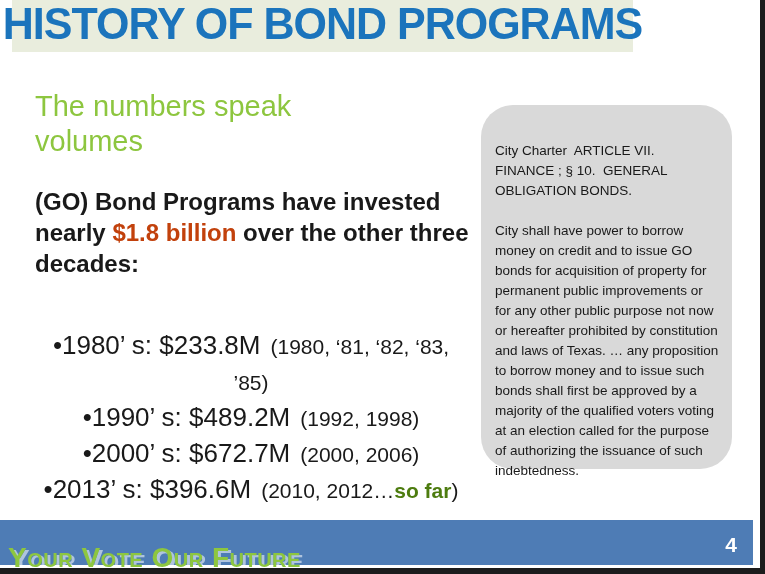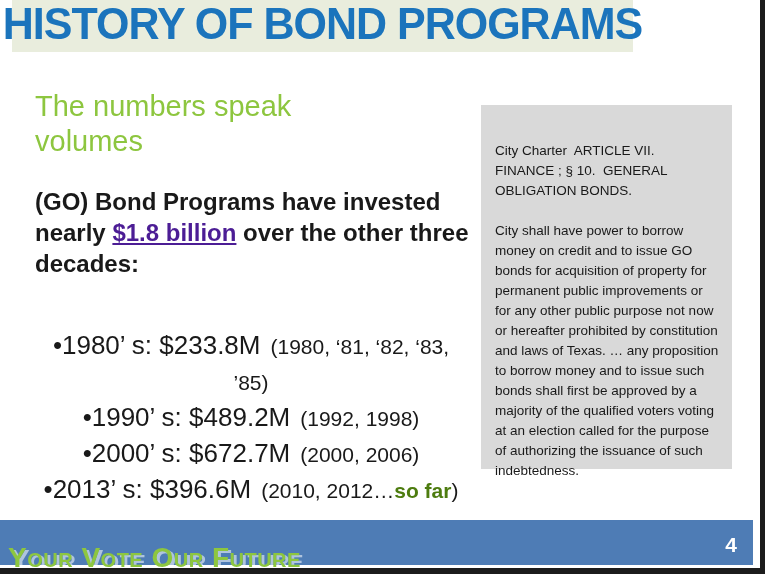--- a/index.html
+++ b/index.html
@@ -22,36 +22,36 @@
   
   .section-heading{
     position:absolute;left:35px;top:89px;width:310px;
     color:#8dc63f;font-size:29px;line-height:35px;font-weight:400;
   }
   
   .intro{
     position:absolute;left:35px;top:186px;width:440px;
     color:#191919;font-size:24px;line-height:31px;font-weight:bold;
   }
-  .intro .hl{color:#4c1d95;text-decoration:underline;}
+  .intro .hl{color:#c2410c;}
   
   .bullet-list{
     position:absolute;left:35px;top:328px;width:432px;
     list-style:none;margin:0;padding:0;
   }
   .bullet-list li{
     color:#191919;font-size:26px;line-height:34px;font-weight:400;text-align:center;
   }
   .bullet-list .paren{font-size:21px;margin-left:10px;}
   .bullet-list .paren-green{font-size:21px;color:#4d7c0f;font-weight:bold;}
   .bullet-list .paren-close{font-size:21px;}
   
   .charter-panel{
     position:absolute;left:481px;top:105px;width:251px;height:364px;
-    background:#d9d9d9;box-sizing:border-box;padding:36px 12px 0 14px;
+    background:#d9d9d9;box-sizing:border-box;padding:36px 12px 0 14px;border-radius:32px;
   }
   .charter-panel p{
     margin:0 0 20px 0;color:#191919;font-size:13.5px;line-height:20px;
     white-space:pre-wrap;
   }
   
   .footer-bar{
     position:absolute;left:0;top:520px;width:753px;height:45px;background:#4e7cb5;
   }
   .page-number{

